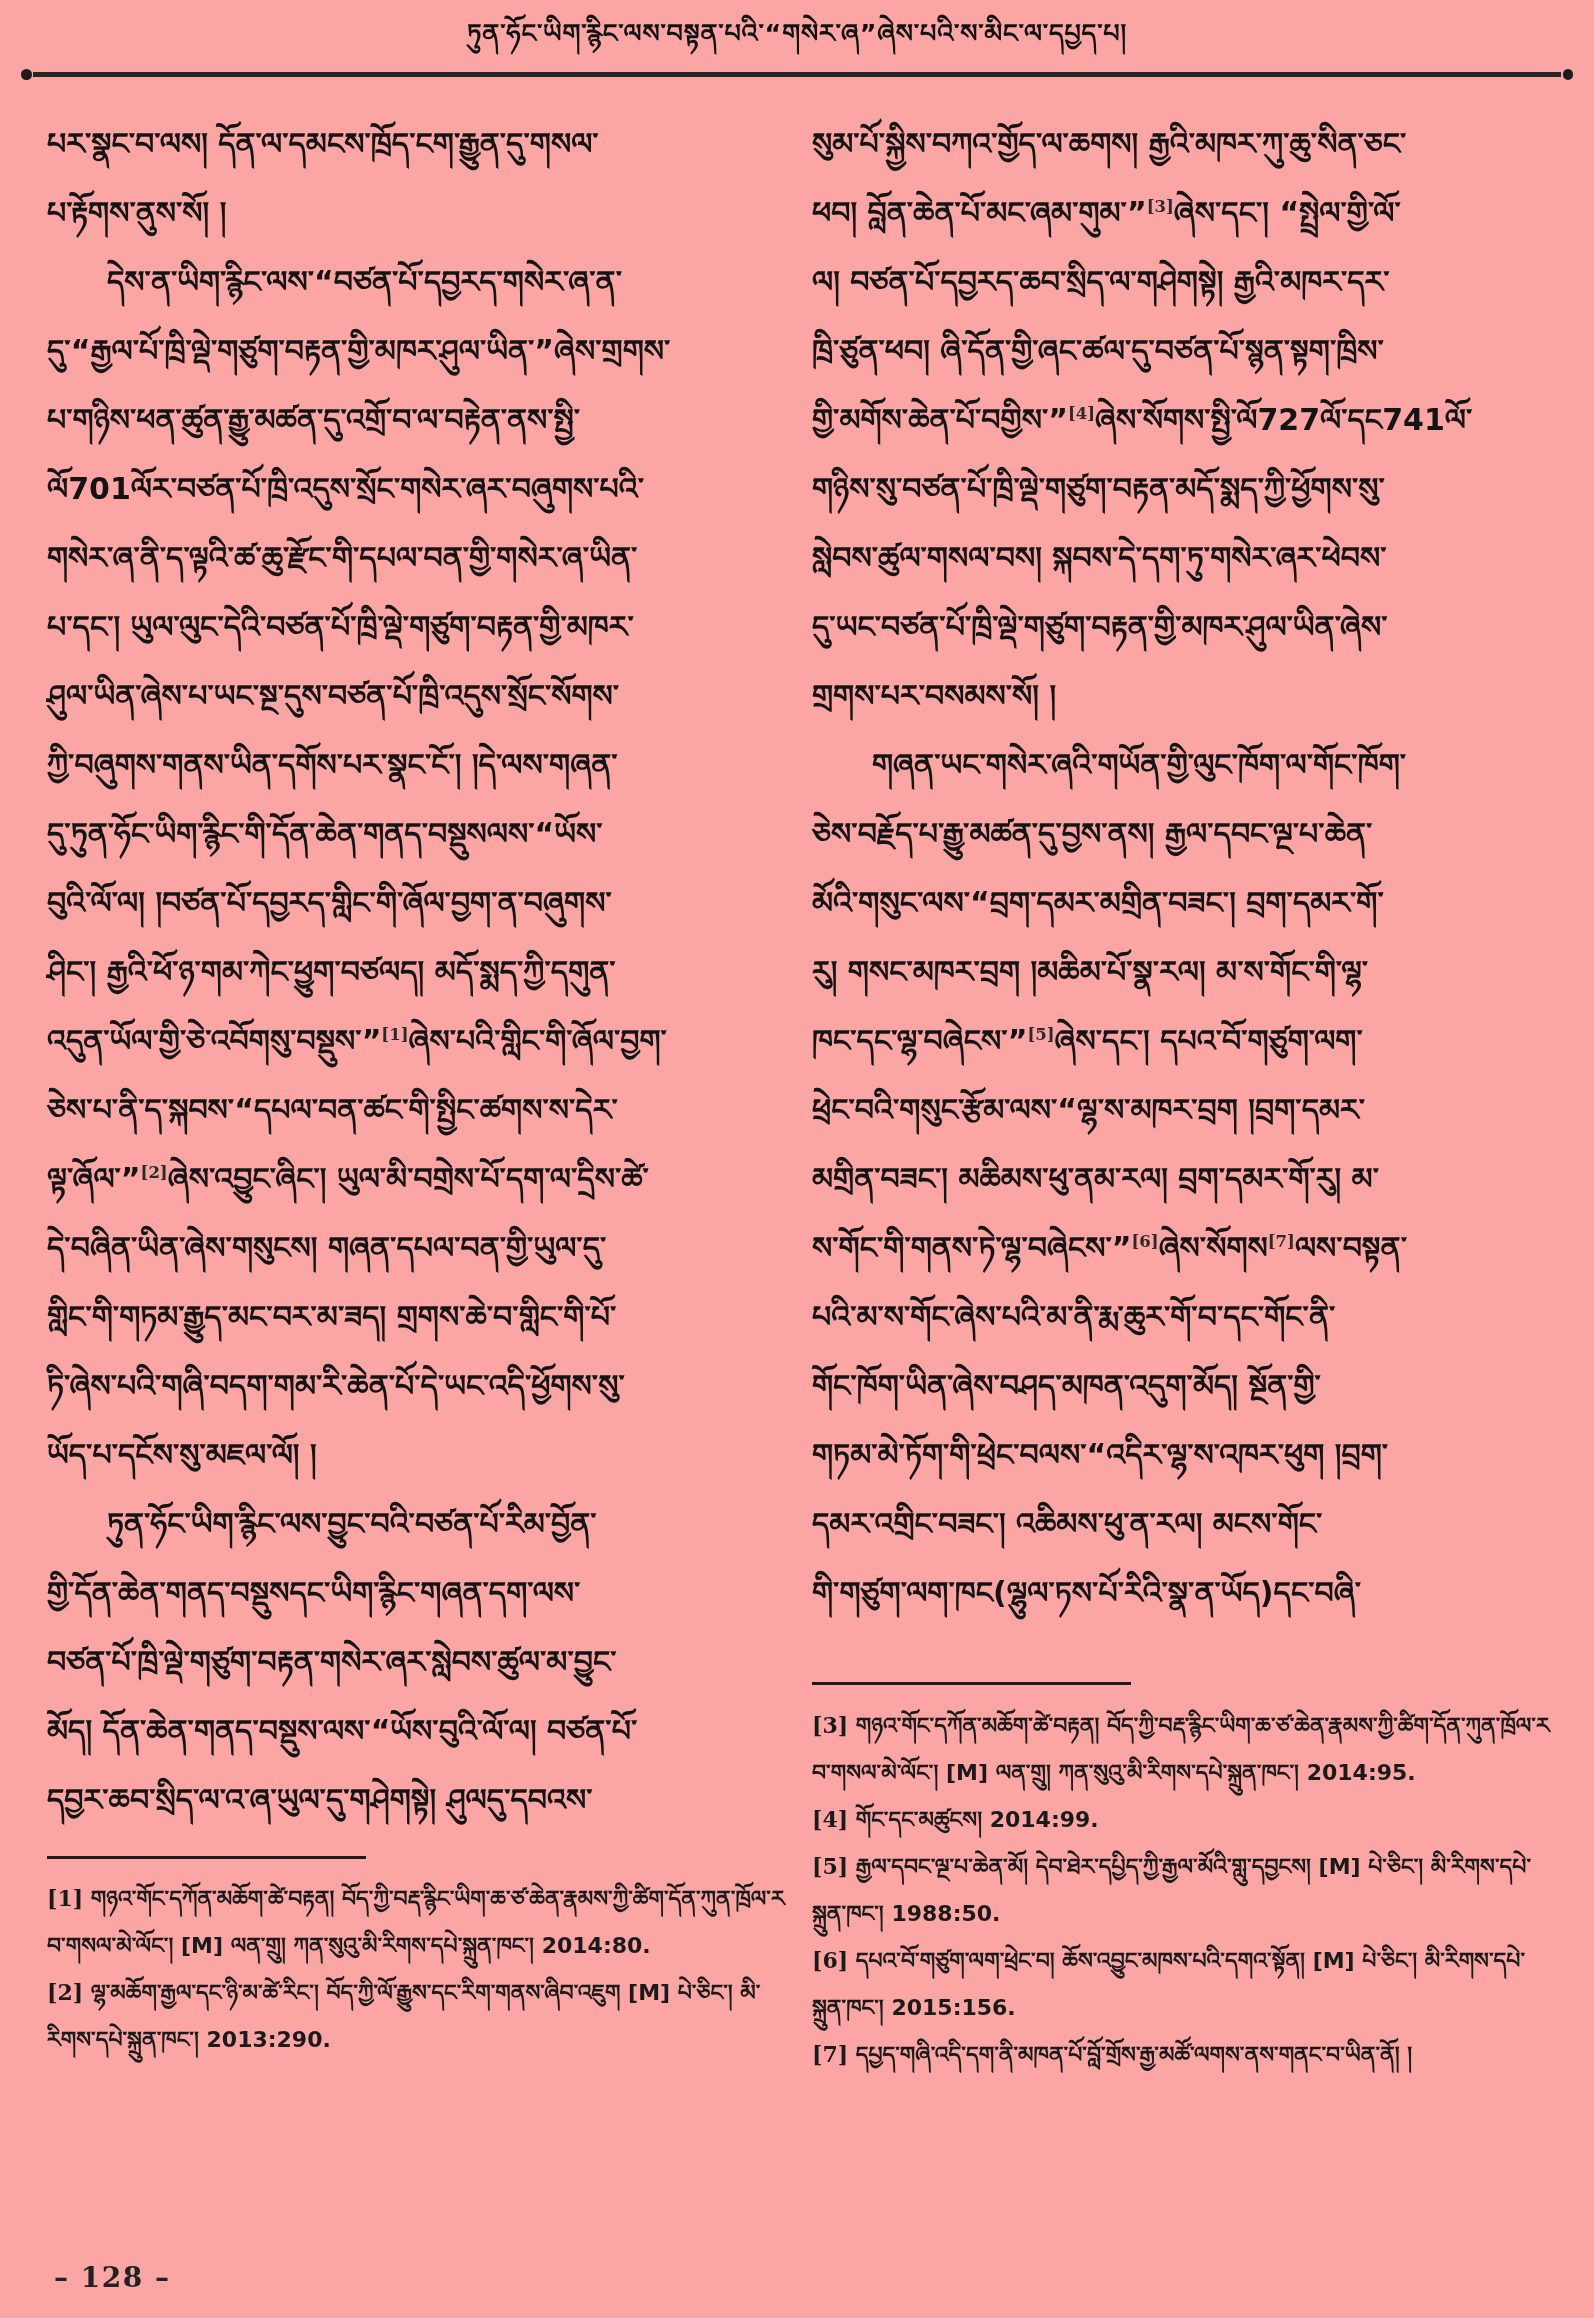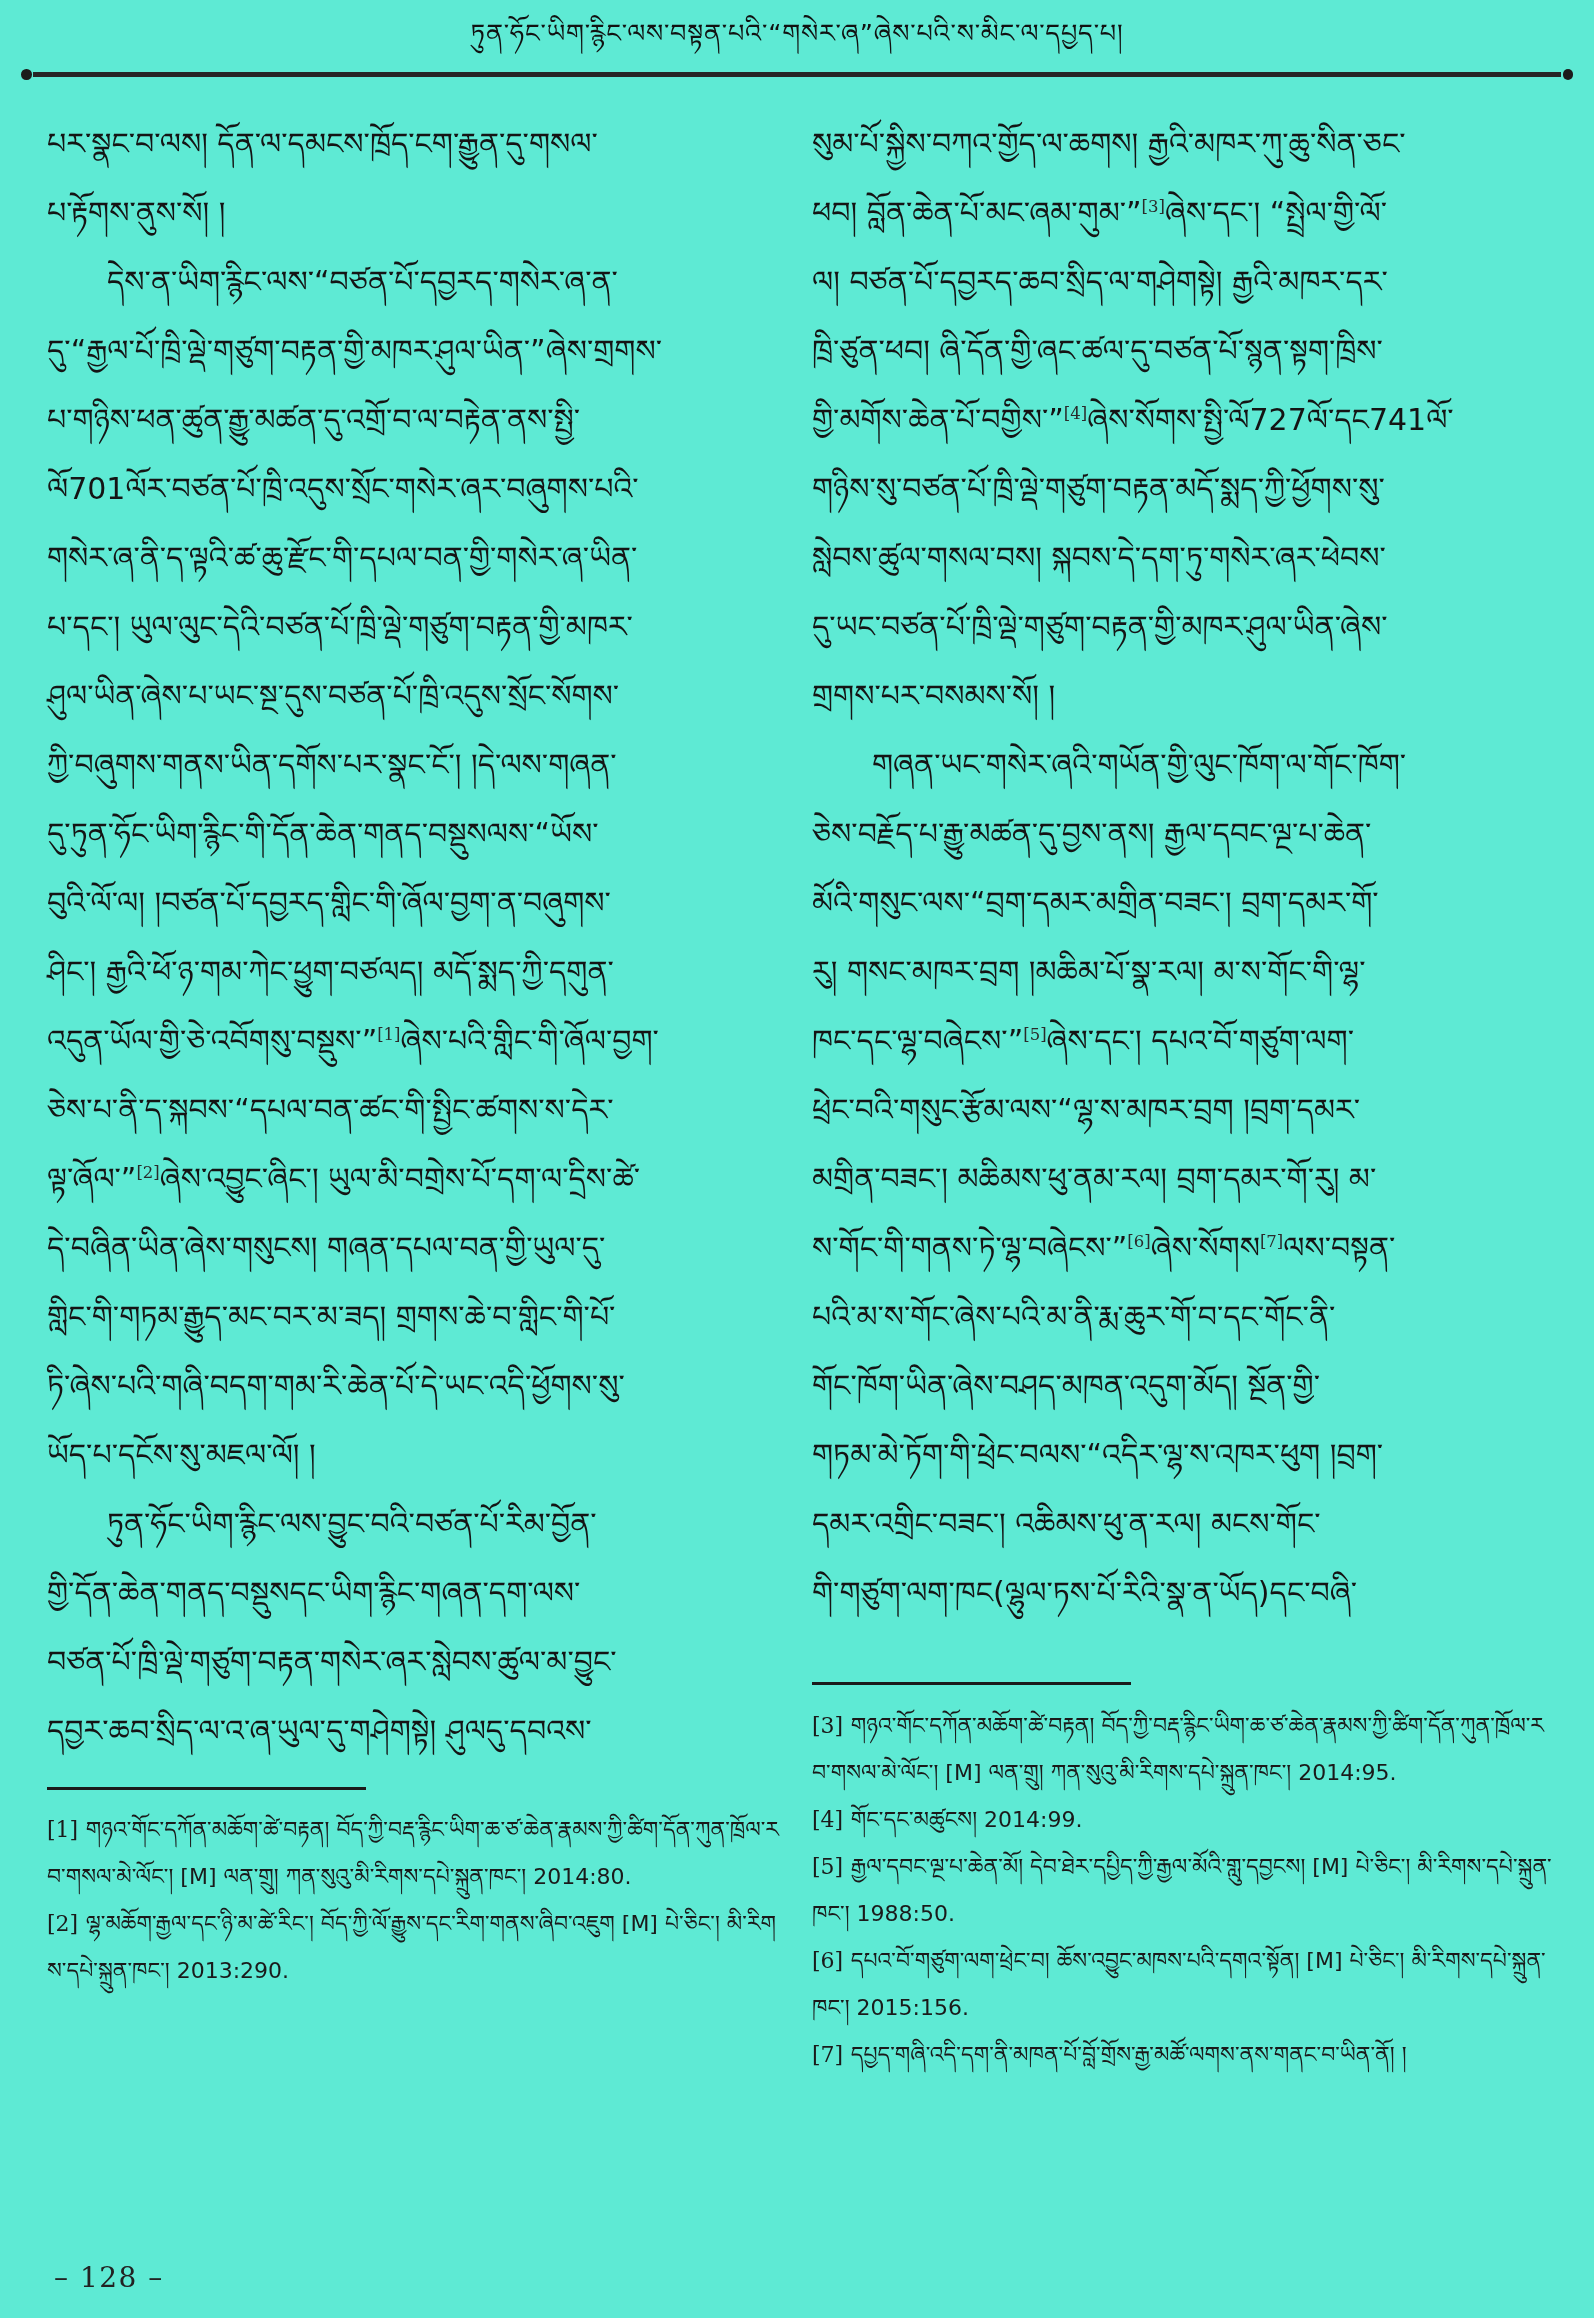--- a/index.html
+++ b/index.html
@@ -4,21 +4,21 @@
 <style>
   * { margin:0; padding:0; box-sizing:border-box; }
   html,body { background:#ffffff; }
   body {
     width:1594px; height:2319px;
     position:relative;
     font-family:"DejaVu Sans","Liberation Sans",sans-serif;
     color:#161616;
     overflow:hidden;
   }
-  .page { position:absolute; inset:0; background:#5eead4; }
+  .page { position:absolute; inset:0; background:#fca5a5;font-weight:bold; }
 
   
   .header { position:absolute; top:0; left:0; right:0; }
   .header-title {
     text-align:center;
     font-size:25.5px;
     line-height:66px;
     letter-spacing:0.8px;
     white-space:nowrap;
     color:#111;
@@ -120,20 +120,21 @@
           <div class="bodyline">འདུན་ཡོལ་གྱི་ཅེ་འབོགསུ་བསྡུས་”<sup class="fnref">[1]</sup>ཞེས་པའི་གླིང་གི་ཞོལ་བྱག་</div>
           <div class="bodyline">ཅེས་པ་ནི་ད་སྐབས་“དཔལ་བན་ཚང་གི་སྤྱིང་ཚགས་ས་དེར་</div>
           <div class="bodyline">ལྟ་ཞོལ་”<sup class="fnref">[2]</sup>ཞེས་འབྱུང་ཞིང་། ཡུལ་མི་བགྲེས་པོ་དག་ལ་དྲིས་ཚེ་</div>
           <div class="bodyline">དེ་བཞིན་ཡིན་ཞེས་གསུངས། གཞན་དཔལ་བན་གྱི་ཡུལ་དུ་</div>
           <div class="bodyline">གླིང་གི་གཏམ་རྒྱུད་མང་བར་མ་ཟད། གྲགས་ཆེ་བ་གླིང་གི་པོ་</div>
           <div class="bodyline">ཏི་ཞེས་པའི་གཞི་བདག་གམ་རི་ཆེན་པོ་དེ་ཡང་འདི་ཕྱོགས་སུ་</div>
           <div class="bodyline">ཡོད་པ་དངོས་སུ་མཇལ་ལོ། །</div>
           <div class="bodyline indent">ཏུན་ཧོང་ཡིག་རྙིང་ལས་བྱུང་བའི་བཙན་པོ་རིམ་བྱོན་</div>
           <div class="bodyline">གྱི་《དོན་ཆེན་གནད་བསྡུས》དང་ཡིག་རྙིང་གཞན་དག་ལས་</div>
           <div class="bodyline">བཙན་པོ་ཁྲི་ལྡེ་གཙུག་བརྟན་གསེར་ཞར་སླེབས་ཚུལ་མ་བྱུང་</div>
+          <div class="bodyline">མོད། དོན་ཆེན་གནད་བསྡུས་ལས་“ཡོས་བུའི་ལོ་ལ། བཙན་པོ་</div>
           <div class="bodyline">དབྱར་ཆབ་སྲིད་ལ་འ་ཞ་ཡུལ་དུ་གཤེགསྟེ། ཤུལདུ་དབའས་</div>
         </div>
       <div class="fnrule"></div>
       <div>
           <div class="footnote"><span class="fnlabel">[1]</span>གཉའ་གོང་དཀོན་མཆོག་ཚེ་བརྟན། བོད་ཀྱི་བརྡ་རྙིང་ཡིག་ཆ་ཙ་ཆེན་རྣམས་ཀྱི་ཚིག་དོན་ཀུན་ཁྲོལ་རབ་གསལ་མེ་ལོང་། [M] ལན་གྲུ། ཀན་སུའུ་མི་རིགས་དཔེ་སྐྲུན་ཁང་། 2014:80.</div>
           <div class="footnote"><span class="fnlabel">[2]</span>ལྷ་མཆོག་རྒྱལ་དང་ཉི་མ་ཚེ་རིང་། བོད་ཀྱི་ལོ་རྒྱུས་དང་རིག་གནས་ཞིབ་འཇུག [M] པེ་ཅིང་། མི་རིགས་དཔེ་སྐྲུན་ཁང་། 2013:290.</div>
         </div>
     </div>
 
     <div class="column right">

